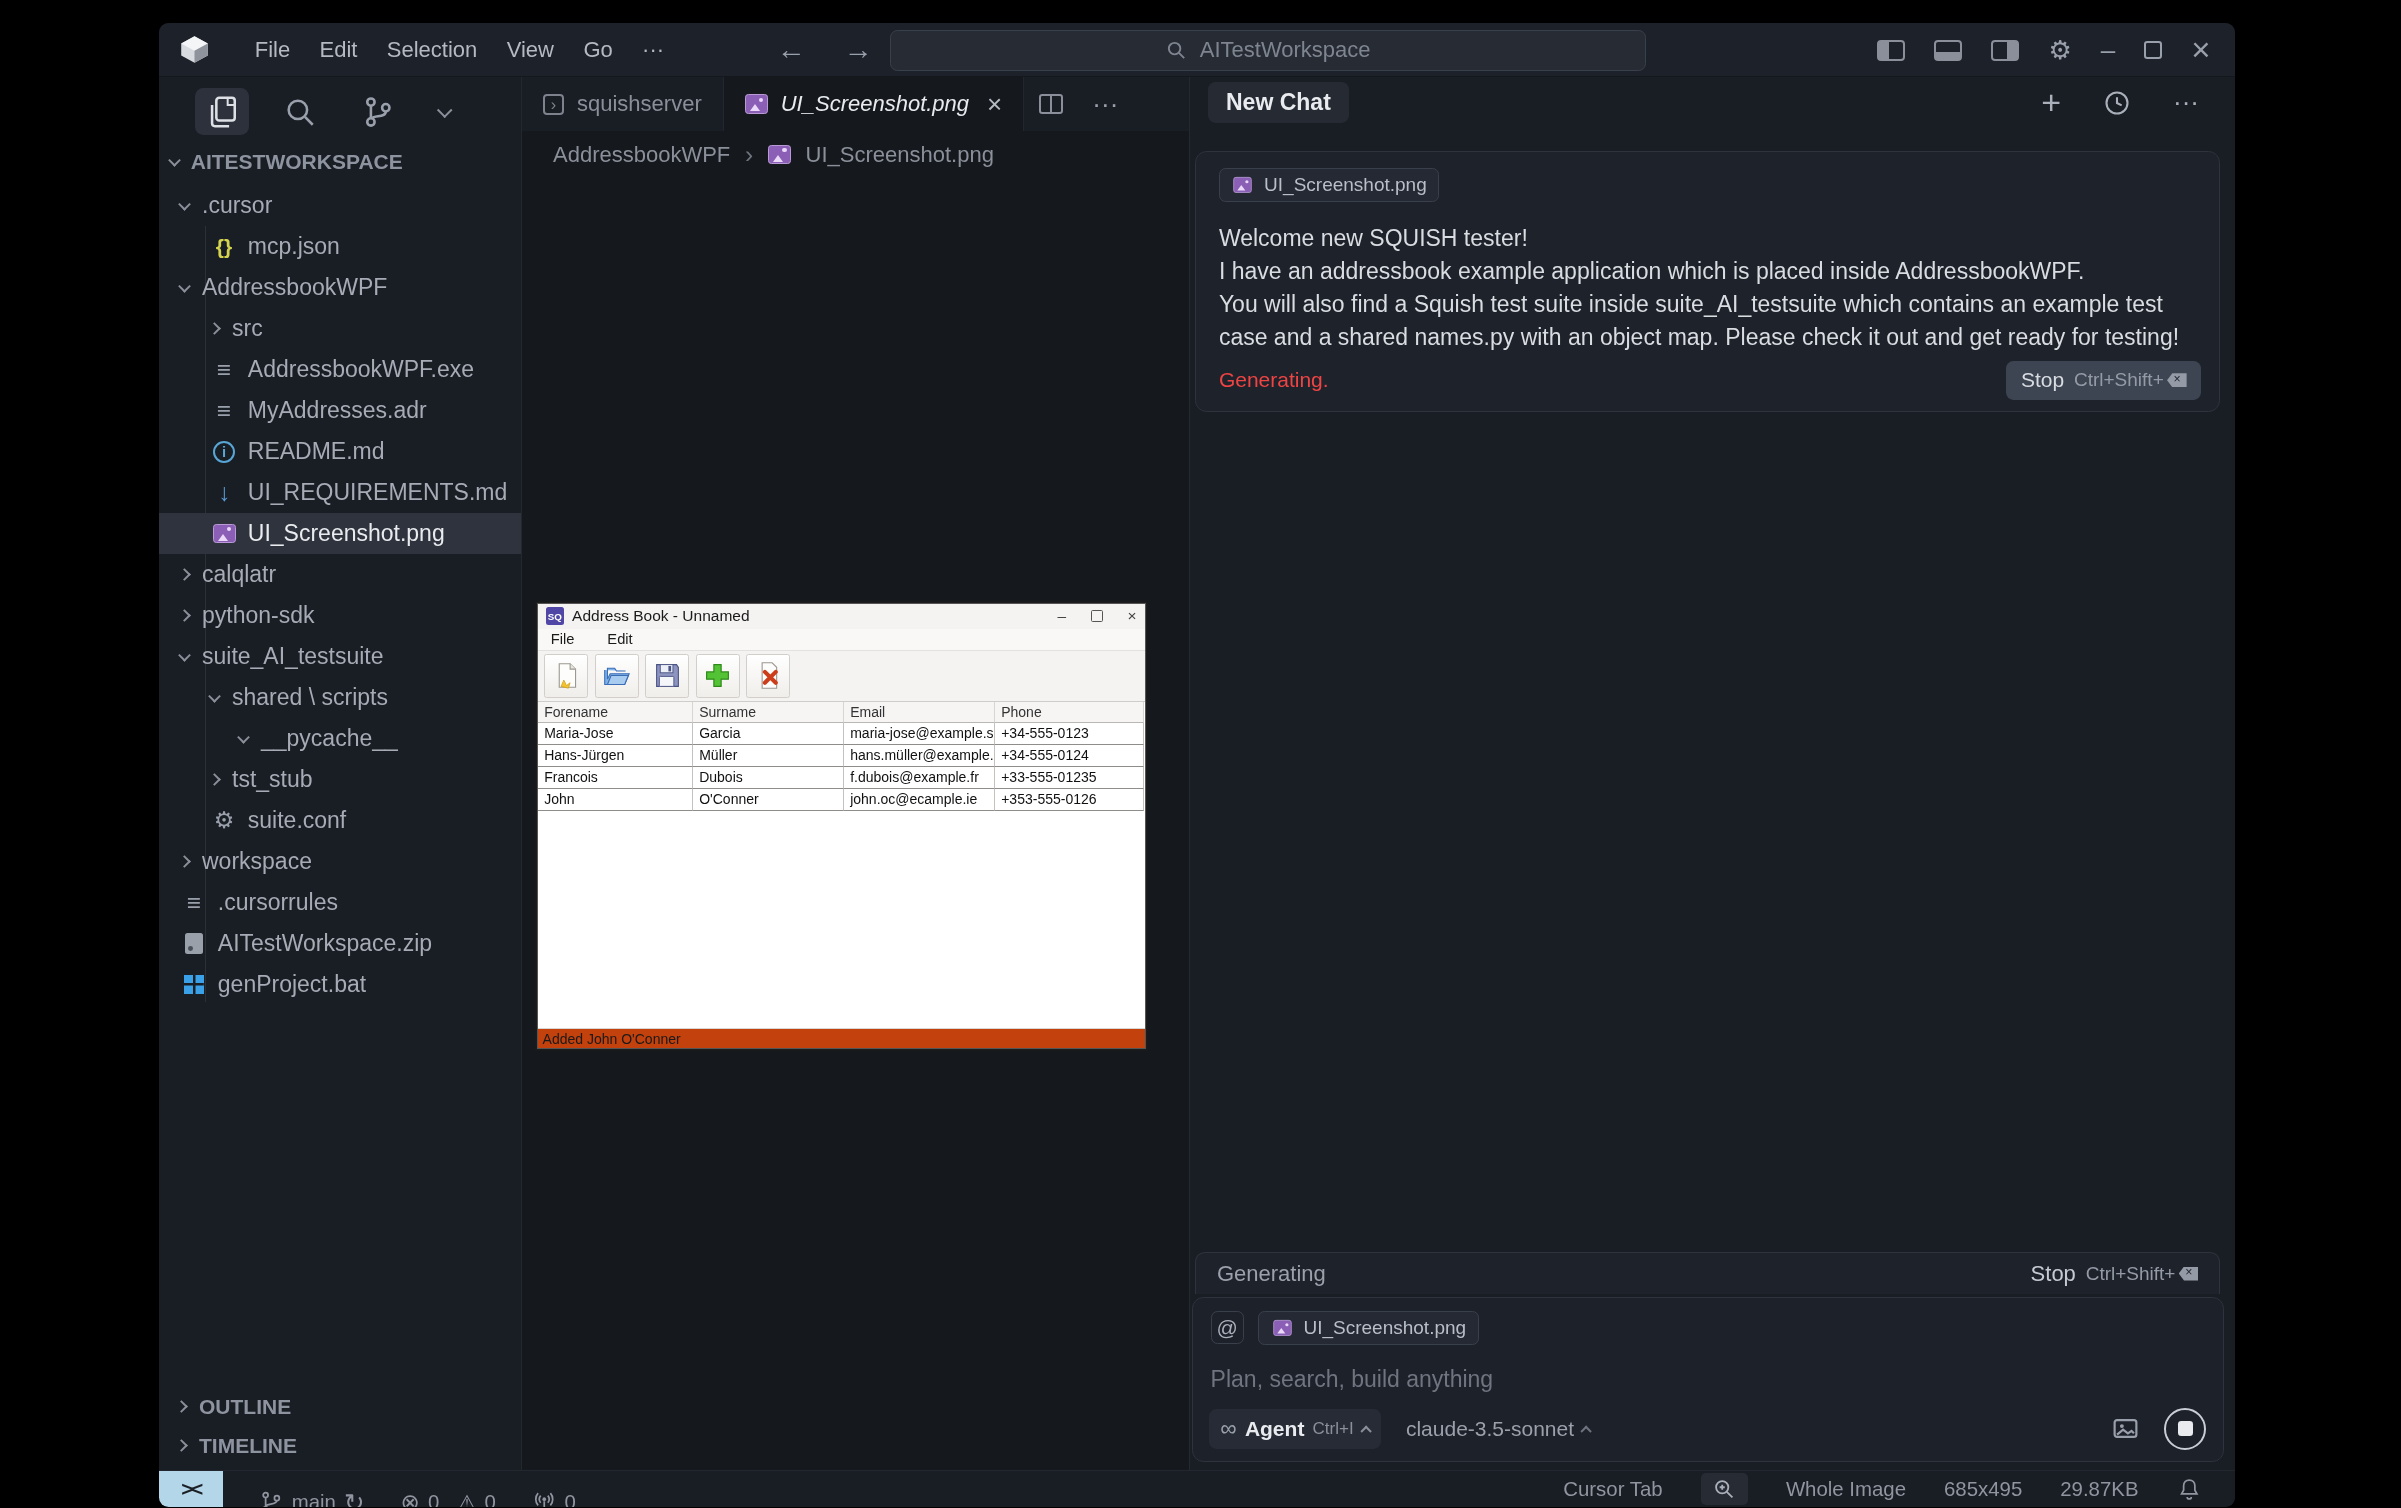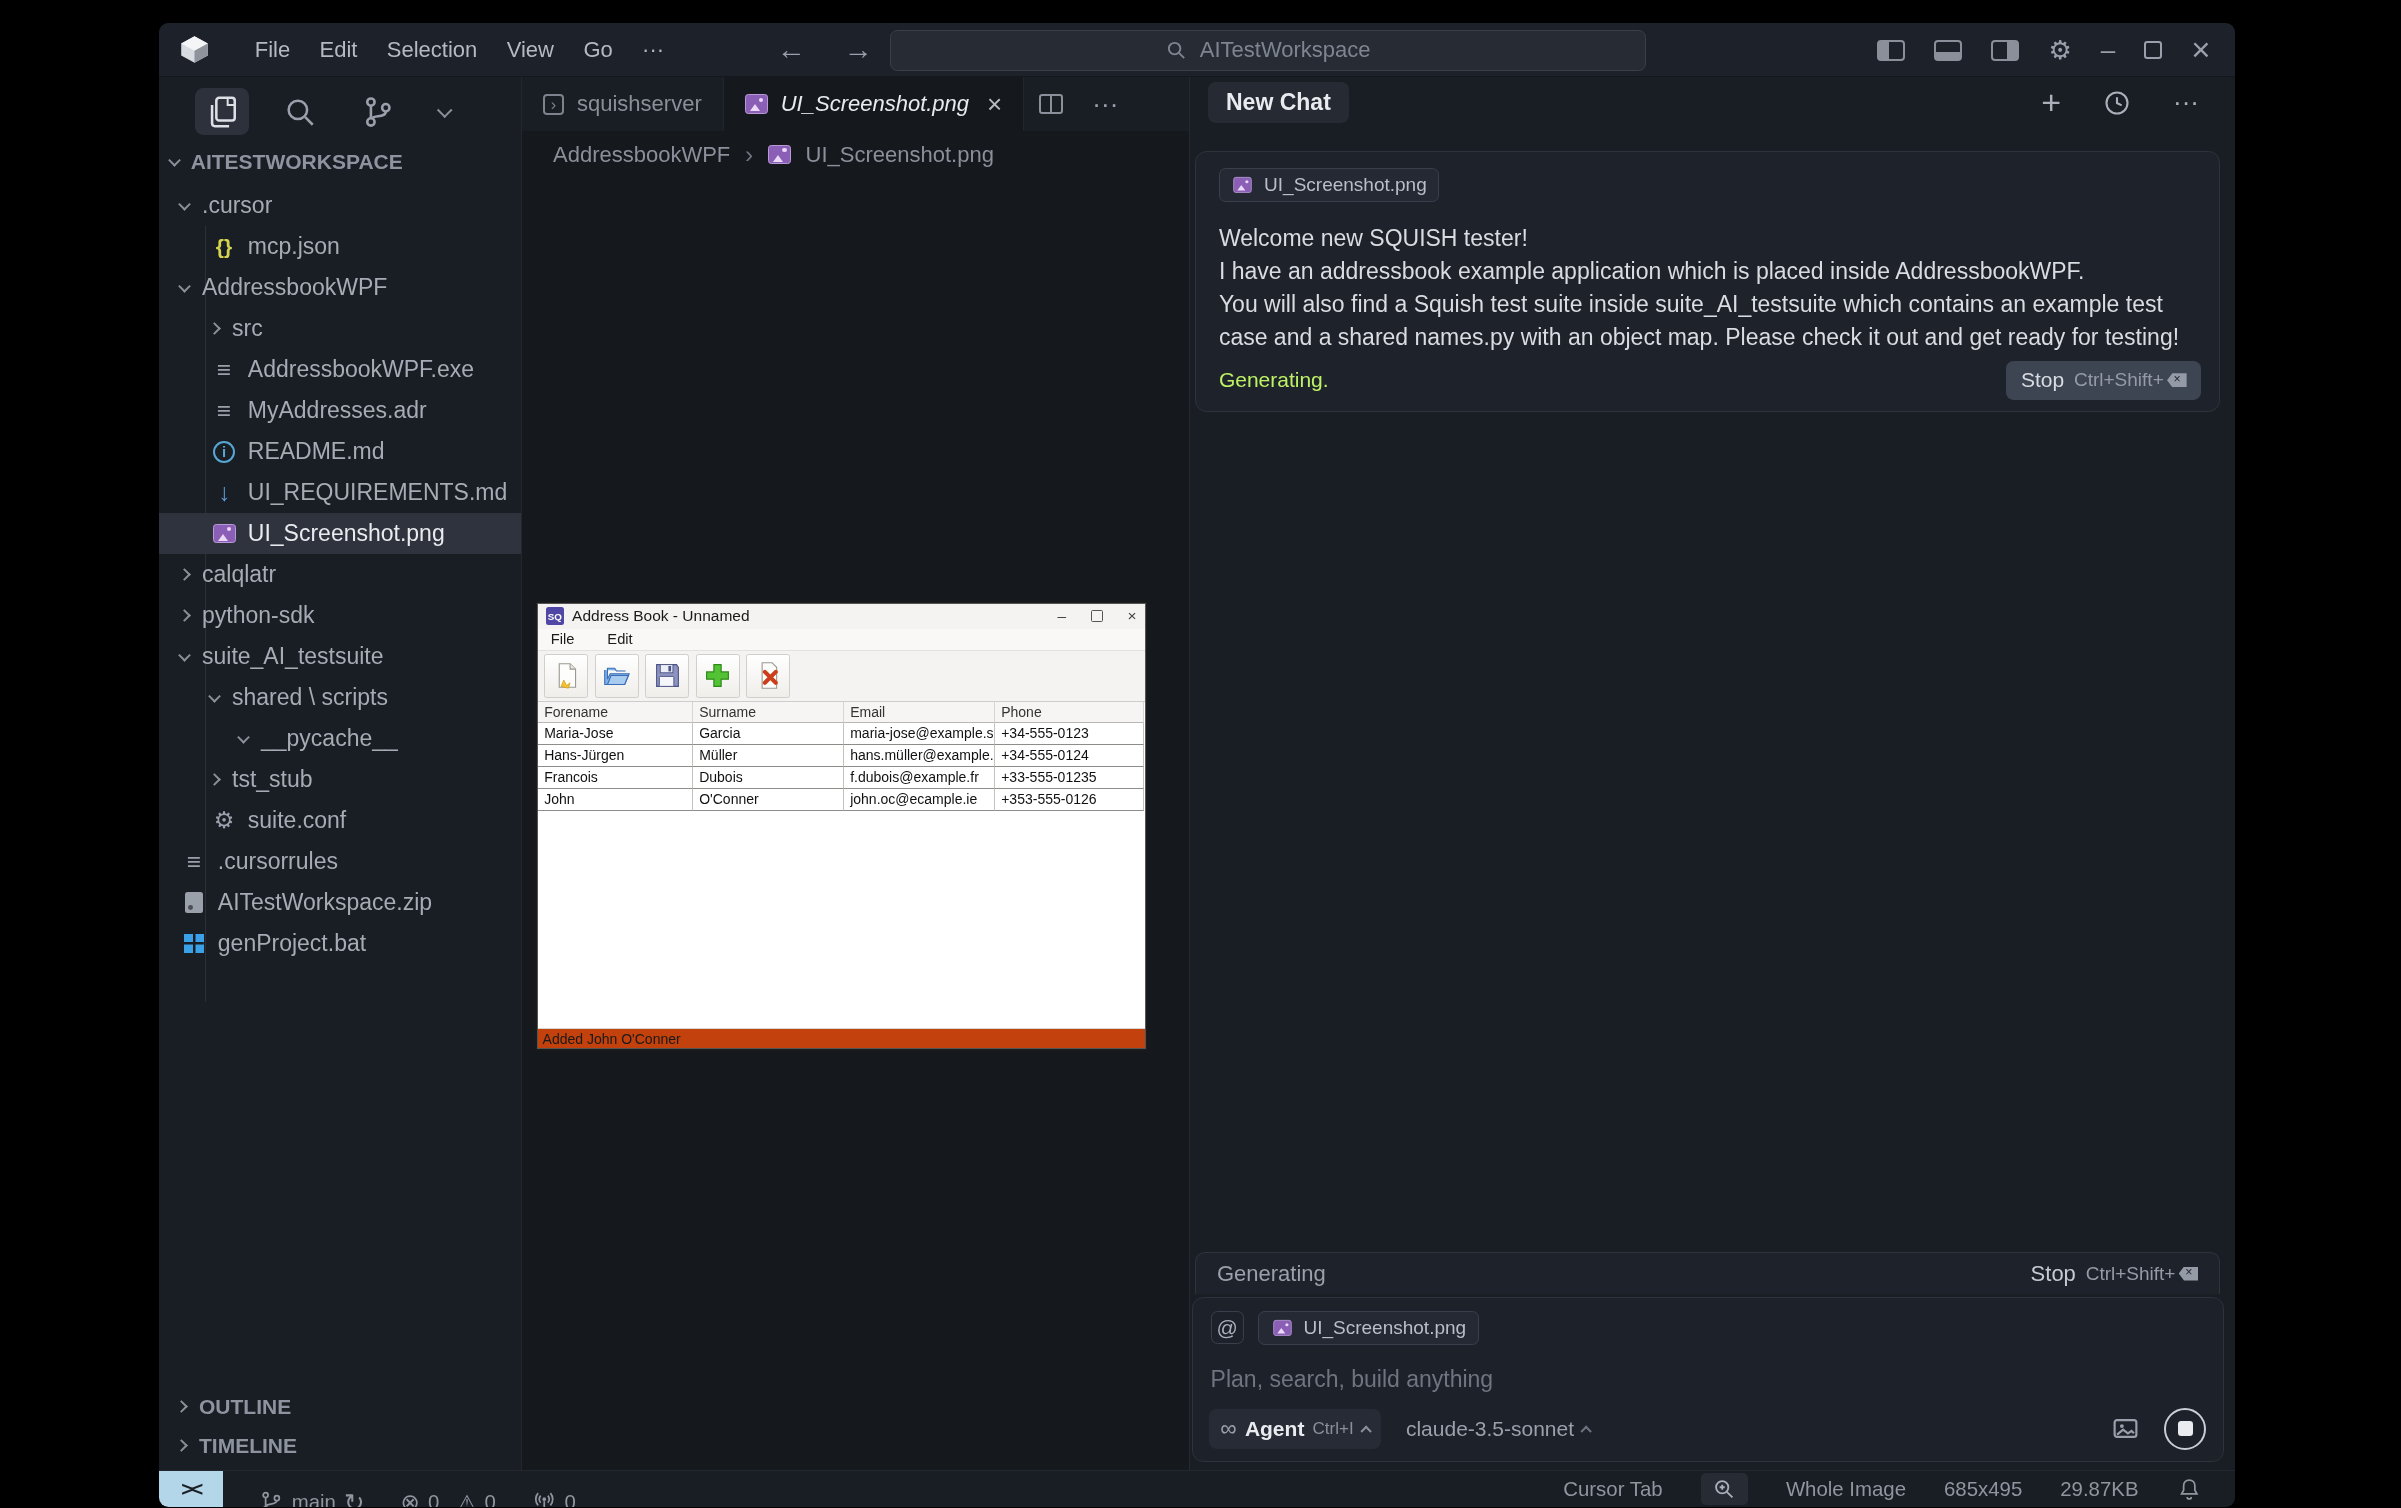--- a/index.html
+++ b/index.html
@@ -86,21 +86,21 @@
   
   .chat { position:absolute; left:1030px; top:54px; right:0; bottom:37px; background:#191d24; border-left:0.8px solid #242831; }
   .chat-header { height:51px; display:flex; align-items:center; padding:0 36px 0 18px; }
   .new-chat { background:#252a33; color:#e9ebef; font-weight:bold; font-size:23px; padding:7.4px 18px; border-radius:7.4px; }
   .chat-actions { margin-left:auto; display:flex; align-items:center; gap:42px; color:#aab0ba; }
   .chip { display:inline-flex; align-items:center; gap:9.8px; border:0.8px solid #3a404b; background:#242934; border-radius:6.5px; padding:4.9px 11.4px; font-size:19px; color:#b9bec7; }
   .chip .img-ico { transform:scale(0.8); }
   .msg-card { position:absolute; left:4.9px; right:14.7px; top:74px; height:261px; background:#1e222b; border:0.8px solid #2e333d; border-radius:11.4px; padding:16.3px 23px; }
   .msg-text { margin-top:19.6px; font-size:23px; line-height:33px; color:#d9dce1; }
   .msg-footer { position:absolute; left:23px; right:18px; bottom:11.4px; display:flex; align-items:center; }
-  .dim { color:#bef264; font-size:21px; }
+  .dim { color:#ef4444; font-size:21px; }
   .stop-btn { margin-left:auto; background:#3d4452; border-radius:7.4px; padding:7.4px 14.7px; display:flex; align-items:center; gap:9.8px; font-size:21px; color:#d9dce1; }
   .kbd { color:#959ba6; font-size:19px; display:flex; align-items:center; gap:3.3px; }
   .bs-key { width:19.6px; height:14px; background:#959ba6; clip-path:polygon(27% 0,100% 0,100% 100%,27% 100%,0 50%); display:inline-block; position:relative; }
   .bs-key::after { content:"×"; position:absolute; left:6.5px; top:-1.6px; color:#1e222b; font-size:12.3px; }
   .gen-bar { position:absolute; left:4.9px; right:14.7px; top:1175px; height:42px; background:#1e222b; border:0.8px solid #2e333d; border-bottom:none; border-radius:9.8px 9.8px 0 0; display:flex; align-items:center; padding:0 21px; }
   .gen-label { color:#9ba0aa; font-size:22px; }
   .stop-plain { margin-left:auto; display:flex; align-items:center; gap:9.8px; font-size:22px; color:#c6cad2; }
   .input-card { position:absolute; left:1.6px; right:11.4px; top:1220px; height:165px; background:#1d212a; border:0.8px solid #2e333d; border-radius:11.4px; padding:13px 18px; }
   .input-row1 { display:flex; align-items:center; gap:14.7px; }
   .at-btn { width:33px; height:33px; border:0.8px solid #3a404b; border-radius:6.5px; color:#aab0ba; font-size:21px; display:flex; align-items:center; justify-content:center; }
@@ -266,20 +266,24 @@
         </div>
       <div class="row ind1">
           <span class="cv cv-r"></span>
           <span>tst_stub</span>
         </div>
       <div class="row ind1">
           <span class="fico ico-gear">⚙</span>
           <span>suite.conf</span>
         </div>
       <div class="row ind0">
+          <span class="cv cv-r"></span>
+          <span>workspace</span>
+        </div>
+      <div class="row ind0">
           <span class="fico ico-list">≡</span>
           <span>.cursorrules</span>
         </div>
       <div class="row ind0">
           <span class="fico">
             <span class="ico-zip"></span>
           </span>
           <span>AITestWorkspace.zip</span>
         </div>
       <div class="row ind0">

